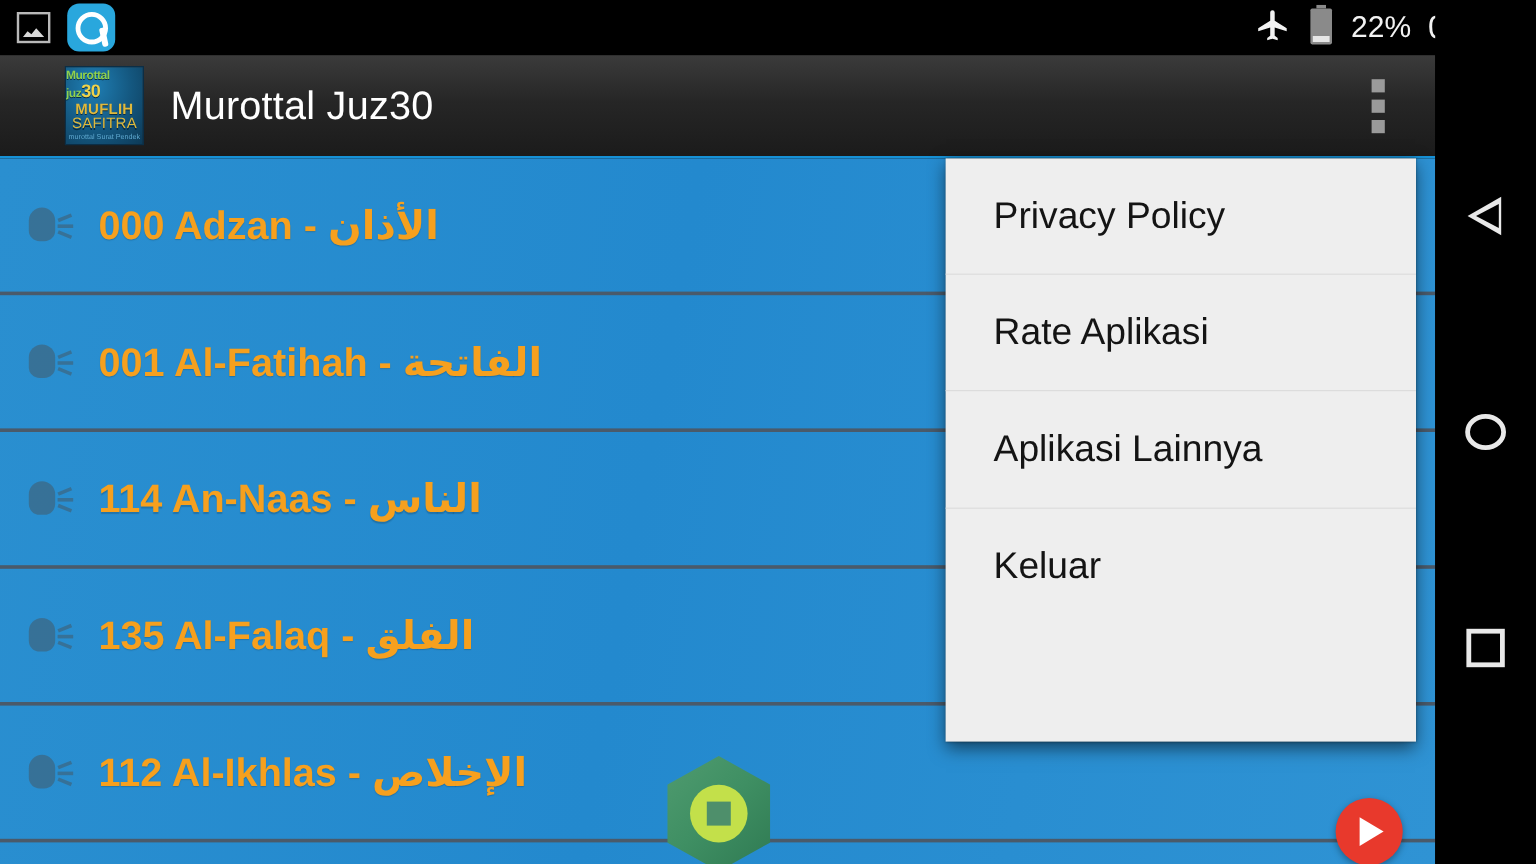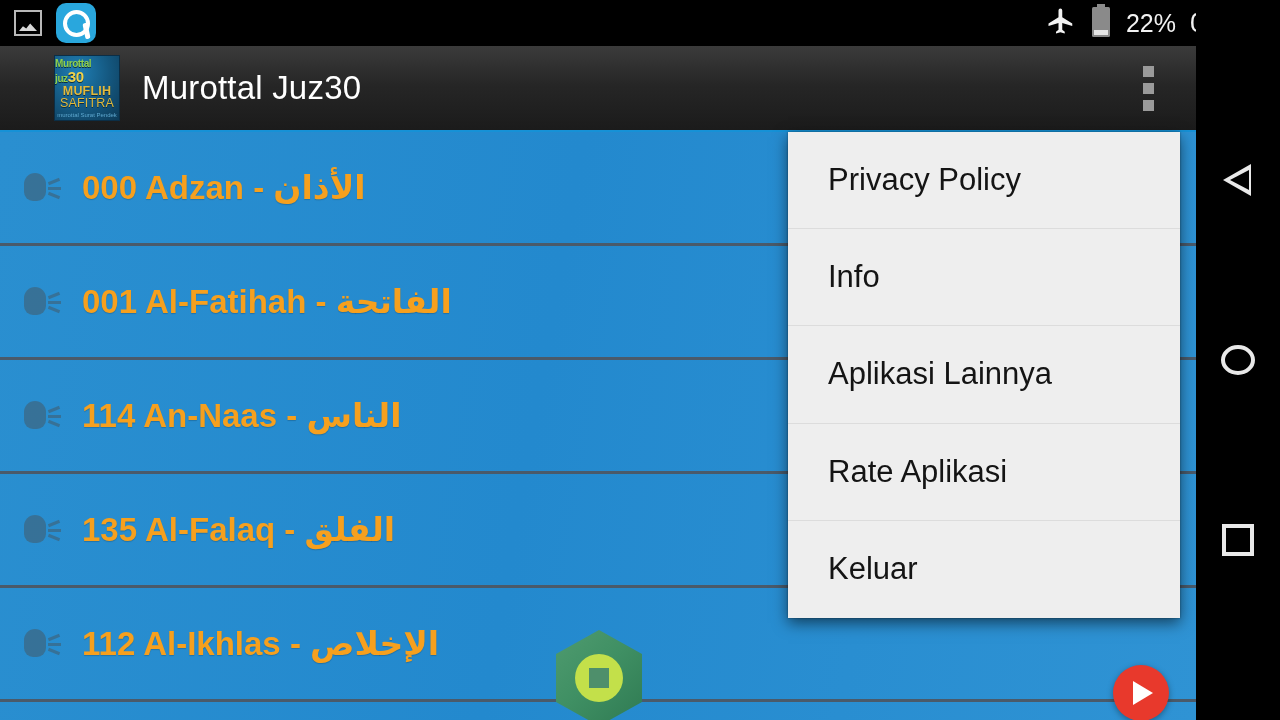--- a/index.html
+++ b/index.html
@@ -256,27 +256,24 @@
       <span class="row-label">112 Al-Ikhlas - الإخلاص</span>
     </div>
 
   </div>
 
   <div id="popup-menu">
     <div class="menu-item">
       <span>Privacy Policy</span>
     </div>
     <div class="menu-item">
-      <span>Info</span>
+      <span>Rate Aplikasi</span>
     </div>
     <div class="menu-item">
       <span>Aplikasi Lainnya</span>
-    </div>
-    <div class="menu-item">
-      <span>Rate Aplikasi</span>
     </div>
     <div class="menu-item">
       <span>Keluar</span>
     </div>
   </div>
 
   <div id="recorder-badge">
     <div class="hex">
       <div class="circ">
           <div class="sq"></div>

